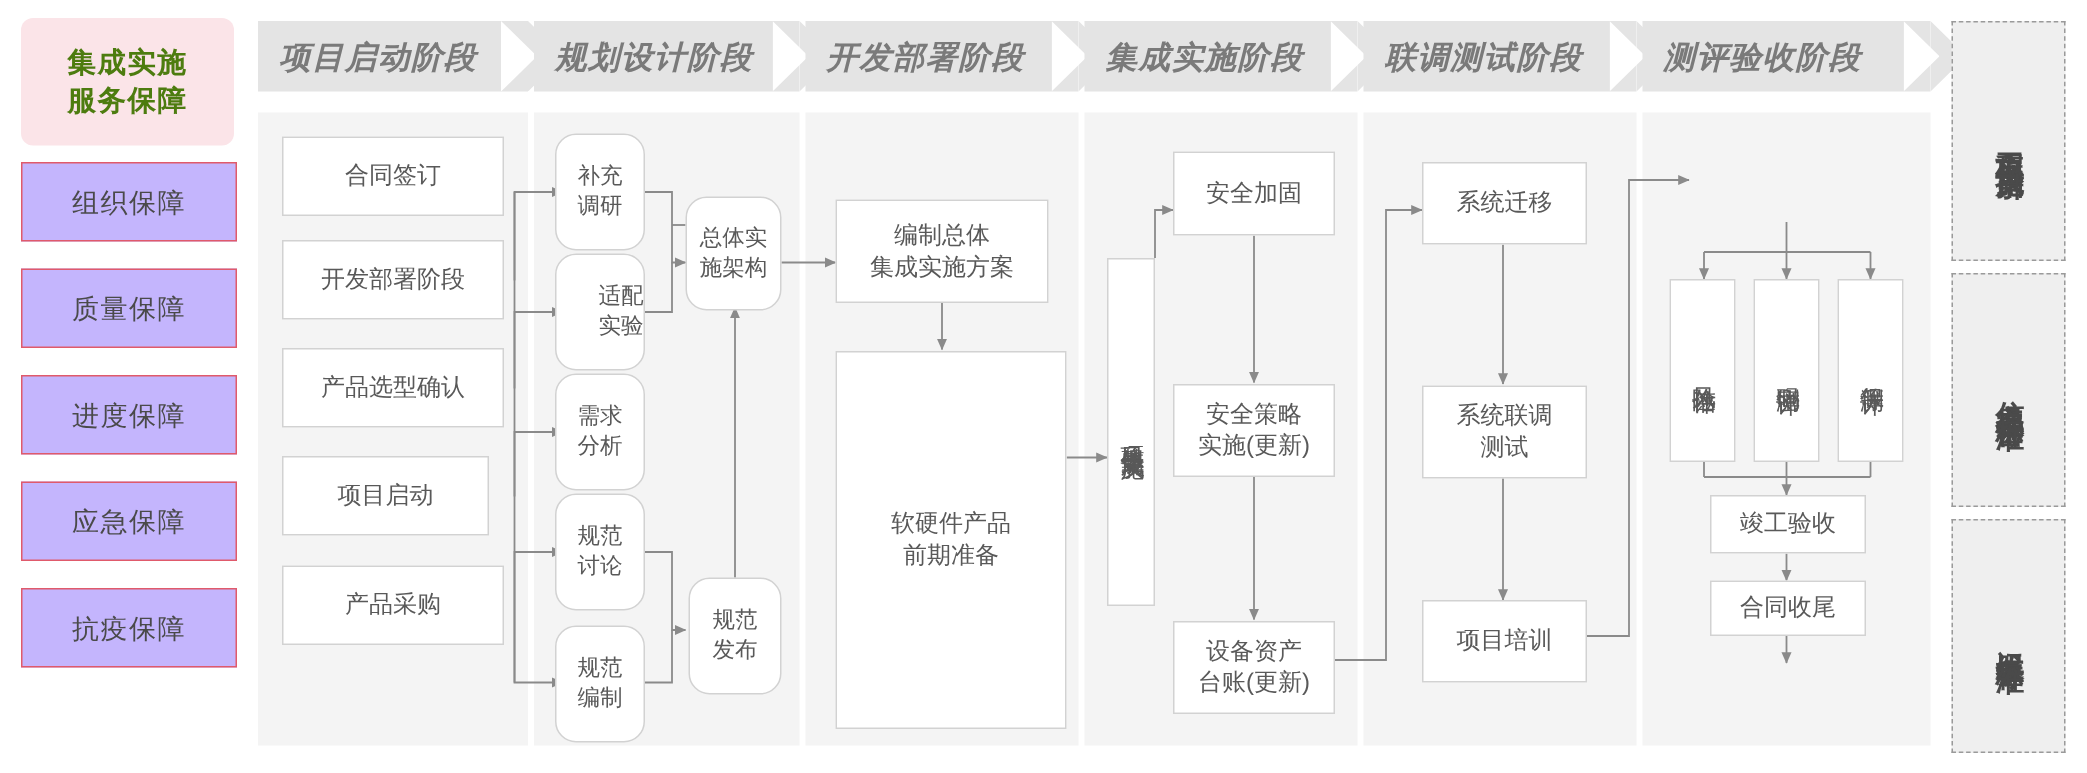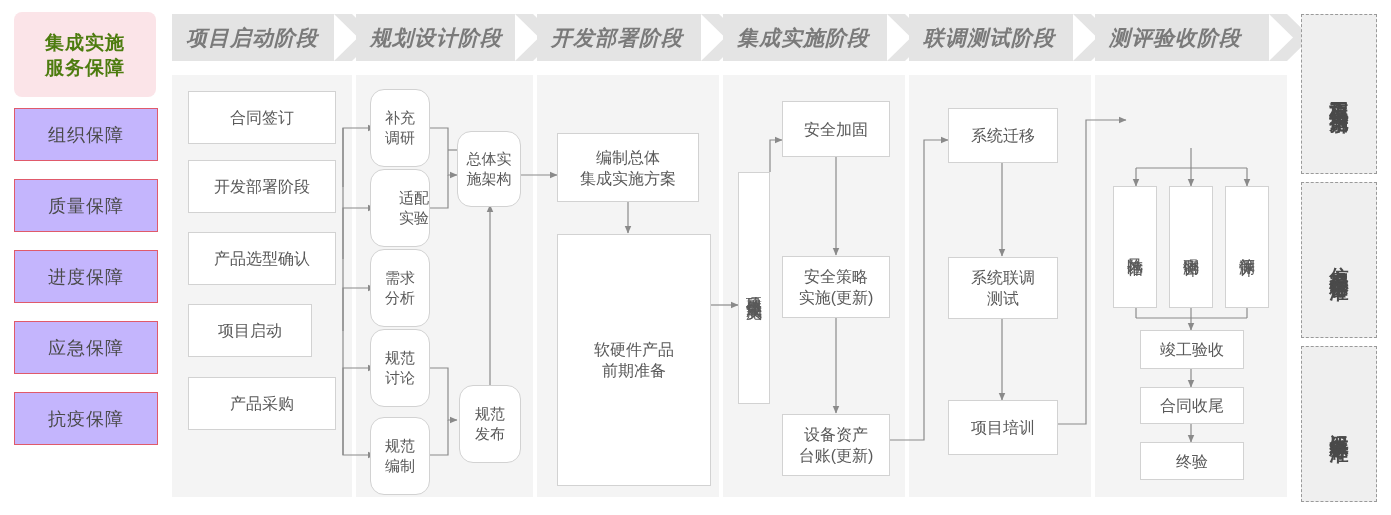--- a/index.html
+++ b/index.html
@@ -220,21 +220,21 @@
 
   <div class="node" style="left:188px;top:91px;width:148px;height:53px;">
       <span>合同签订</span>
     </div>
   <div class="node" style="left:188px;top:160px;width:148px;height:53px;">
       <span>开发部署阶段</span>
     </div>
   <div class="node" style="left:188px;top:232px;width:148px;height:53px;">
       <span>产品选型确认</span>
     </div>
-  <div class="node" style="left:188px;top:304px;width:124px;height:53px;">
+  <div class="node" style="left:188px;top:304px;width:138px;height:53px;">
       <span>项目启动</span>
     </div>
   <div class="node" style="left:188px;top:377px;width:148px;height:53px;">
       <span>产品采购</span>
     </div>
 
   <div class="node sm" style="left:370px;top:89px;width:60px;height:78px;">
       <div>
         <div>补充</div>
         <div>调研</div>
@@ -330,23 +330,20 @@
     </div>
   <div class="node vert" style="left:1225px;top:186px;width:44px;height:122px;">
       <span>等保测评</span>
     </div>
   <div class="node" style="left:1140px;top:330px;width:104px;height:39px;">
       <span>竣工验收</span>
     </div>
   <div class="node" style="left:1140px;top:387px;width:104px;height:37px;">
       <span>合同收尾</span>
     </div>
-  <div class="node" style="left:1140px;top:442px;width:104px;height:38px;">
-      <span>终验</span>
-    </div>
 
   <div class="std" style="top:14px;height:160px;">
       <span class="vtxt">工程项目实施指引</span>
     </div>
   <div class="std" style="top:182px;height:156px;">
       <span class="vtxt">信息安全保密标准</span>
     </div>
   <div class="std" style="top:346px;height:156px;">
       <span class="vtxt">运维服务标准</span>
     </div>

